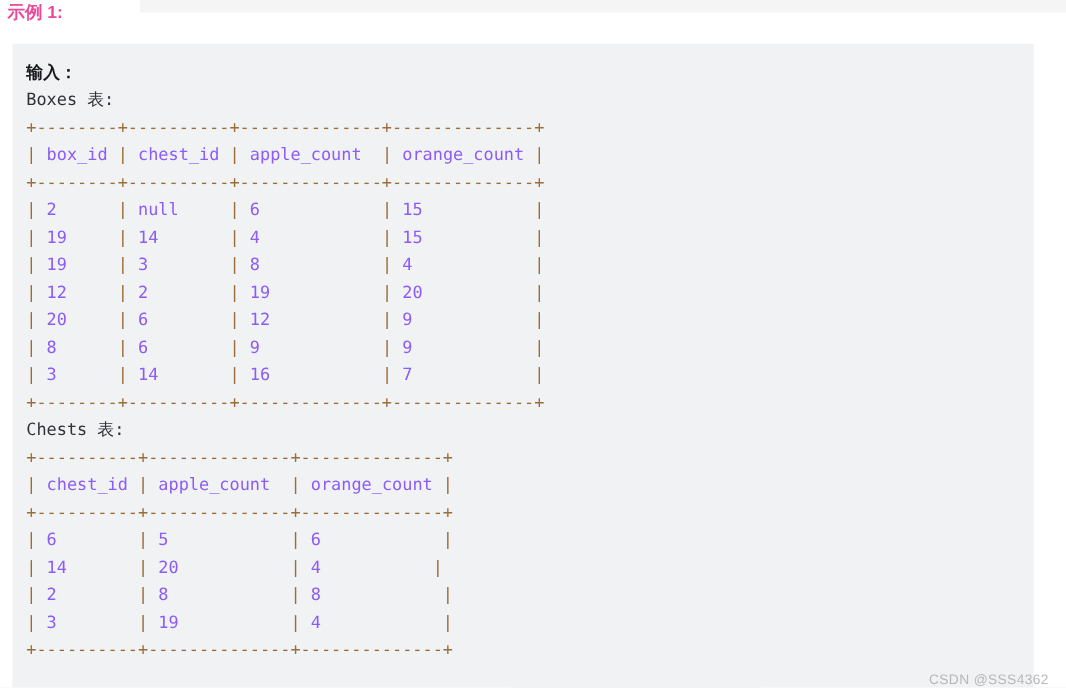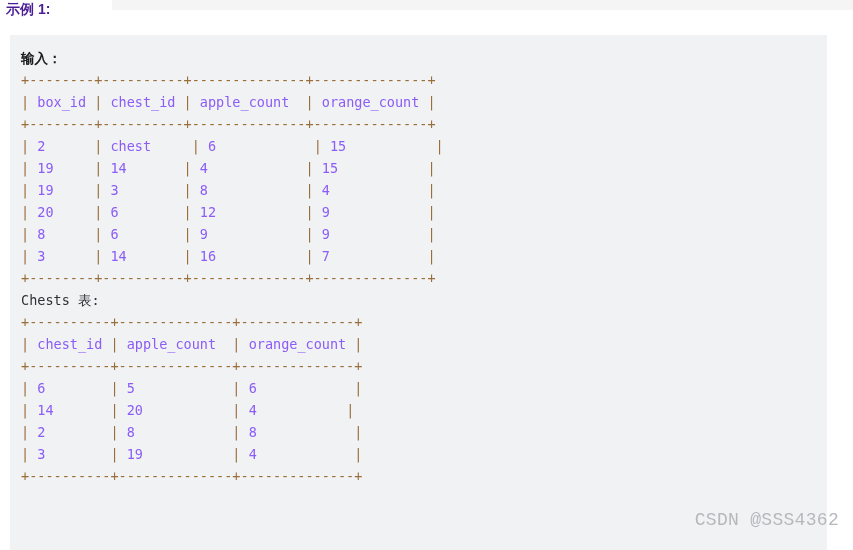--- a/index.html
+++ b/index.html
@@ -23,21 +23,21 @@
     height: 10px;
     background: #f5f5f6;
   }
   .example-heading {
     position: absolute;
     left: 6px;
     top: 1px;
     font-family: "Liberation Sans", sans-serif;
     font-size: 14px;
     font-weight: bold;
-    color: #4c1d95;
+    color: #ec4899;
     letter-spacing: 0px;
     white-space: pre;
   }
   .code-block {
     position: absolute;
     left: 10px;
     top: 35px;
     width: 817px;
     height: 515px;
     background: #f1f2f4;
@@ -60,46 +60,48 @@
   }
   .code-line .sep {
     color: #9a6e3a;
   }
   .code-line .val {
     color: #8b5cf6;
   }
   .watermark {
     position: absolute;
     right: 14px;
-    bottom: 20px;
-    font-family: Liberation Mono, monospace;
-    font-size: 18px;
+    bottom: 0;
+    font-family: Liberation Sans, sans-serif;
+    font-size: 11px;
     color: #b6b8bd;
     white-space: pre;
     letter-spacing: 0.3px;
   }
 </style>
 </head>
 <body>
 
 <div class="top-strip"></div>
 
 <div class="example-heading">示例 1:</div>
 
 <div class="code-block">
   <div class="code-line bold">输入：</div>
 
+  <div class="code-line">Boxes 表:</div>
 
   <div id="boxes-table">
       <div class="code-line"><span class="sep">+--------+----------+--------------+--------------+</span></div>
       <div class="code-line"><span class="sep">|</span><span class="val"> box_id </span><span class="sep">|</span><span class="val"> chest_id </span><span class="sep">|</span><span class="val"> apple_count  </span><span class="sep">|</span><span class="val"> orange_count </span><span class="sep">|</span></div>
       <div class="code-line"><span class="sep">+--------+----------+--------------+--------------+</span></div>
-      <div class="code-line"><span class="sep">|</span><span class="val"> 2      </span><span class="sep">|</span><span class="val"> chest     </span><span class="sep">|</span><span class="val"> 6            </span><span class="sep">|</span><span class="val"> 15           </span><span class="sep">|</span></div>
+      <div class="code-line"><span class="sep">|</span><span class="val"> 2      </span><span class="sep">|</span><span class="val"> null     </span><span class="sep">|</span><span class="val"> 6            </span><span class="sep">|</span><span class="val"> 15           </span><span class="sep">|</span></div>
       <div class="code-line"><span class="sep">|</span><span class="val"> 19     </span><span class="sep">|</span><span class="val"> 14       </span><span class="sep">|</span><span class="val"> 4            </span><span class="sep">|</span><span class="val"> 15           </span><span class="sep">|</span></div>
       <div class="code-line"><span class="sep">|</span><span class="val"> 19     </span><span class="sep">|</span><span class="val"> 3        </span><span class="sep">|</span><span class="val"> 8            </span><span class="sep">|</span><span class="val"> 4            </span><span class="sep">|</span></div>
+      <div class="code-line"><span class="sep">|</span><span class="val"> 12     </span><span class="sep">|</span><span class="val"> 2        </span><span class="sep">|</span><span class="val"> 19           </span><span class="sep">|</span><span class="val"> 20           </span><span class="sep">|</span></div>
       <div class="code-line"><span class="sep">|</span><span class="val"> 20     </span><span class="sep">|</span><span class="val"> 6        </span><span class="sep">|</span><span class="val"> 12           </span><span class="sep">|</span><span class="val"> 9            </span><span class="sep">|</span></div>
       <div class="code-line"><span class="sep">|</span><span class="val"> 8      </span><span class="sep">|</span><span class="val"> 6        </span><span class="sep">|</span><span class="val"> 9            </span><span class="sep">|</span><span class="val"> 9            </span><span class="sep">|</span></div>
       <div class="code-line"><span class="sep">|</span><span class="val"> 3      </span><span class="sep">|</span><span class="val"> 14       </span><span class="sep">|</span><span class="val"> 16           </span><span class="sep">|</span><span class="val"> 7            </span><span class="sep">|</span></div>
       <div class="code-line"><span class="sep">+--------+----------+--------------+--------------+</span></div>
     </div>
 
   <div class="code-line">Chests 表:</div>
 
   <div id="chests-table">
       <div class="code-line"><span class="sep">+----------+--------------+--------------+</span></div>

